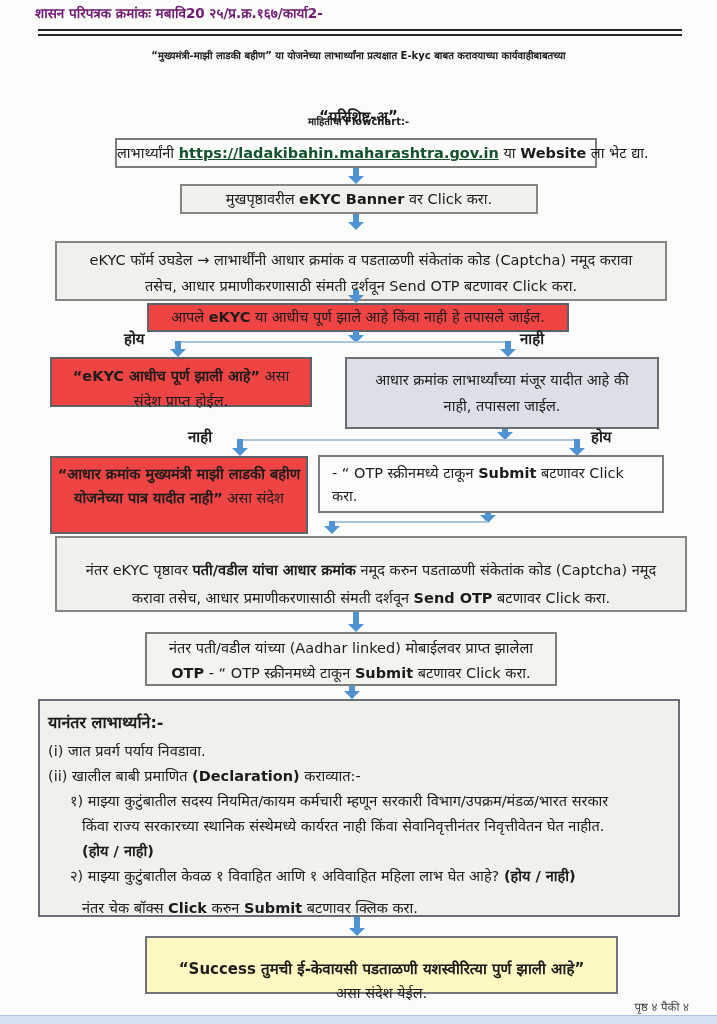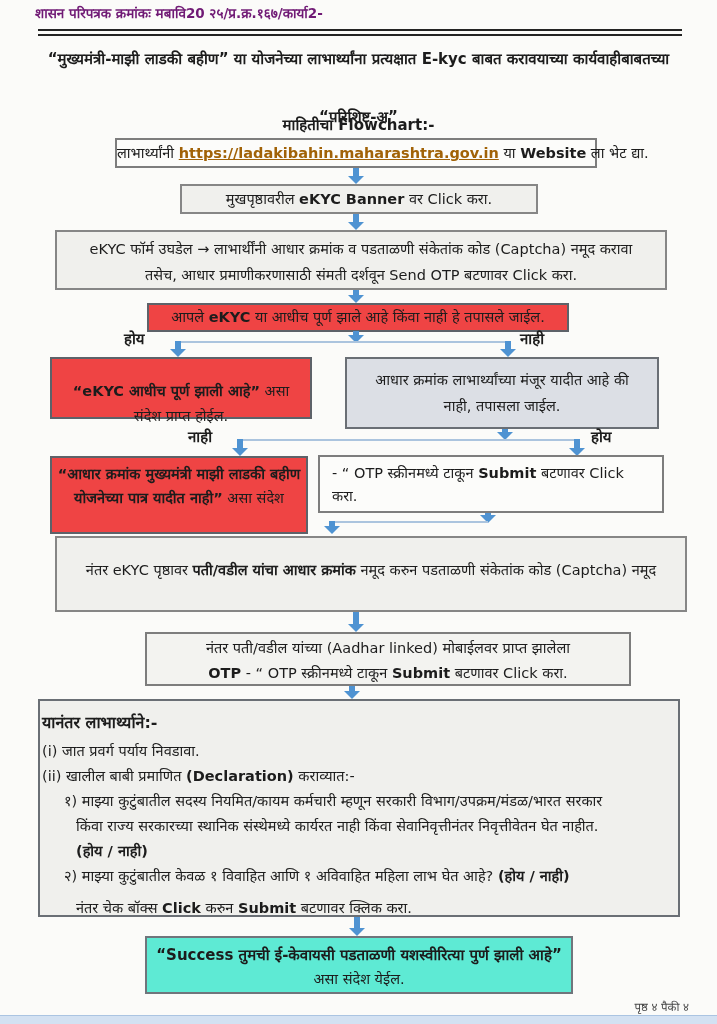--- a/index.html
+++ b/index.html
@@ -6,38 +6,38 @@
   #page {
     position:relative; width:717px; height:1024px; margin:0 auto;
     background:#fbfbf9; overflow:hidden;
     font-family:"DejaVu Sans","Liberation Sans",sans-serif;
     color:#1c1c1c;
   }
   .ref { position:absolute; left:35px; top:4px; font-size:13.5px; font-weight:bold; color:#701a75; }
   .rule { position:absolute; left:38px; top:29px; width:644px; height:3px;
           border-top:2px solid #242424; border-bottom:2px solid #242424; }
   .title { position:absolute; left:0; width:717px; text-align:center; font-weight:bold;
-           font-size:15px; white-space:nowrap; }
+           font-size:10px; white-space:nowrap; }
   .appendix { position:absolute; left:0; width:717px; text-align:center; font-weight:bold; font-size:15px; }
   .box { position:absolute; box-sizing:border-box; border:2px solid #7d7d7d;
          background:#fcfcfa; text-align:center; font-size:14.5px; }
   .gray  { background:#f0f0ed; border-color:#868686; }
   .shade { background:#ef4444; border-color:#5d6269; }
   .shade2{ background:#dcdfe5; border-color:#6a6f75; }
   .line { white-space:nowrap; }
   .lbl { position:absolute; font-weight:bold; font-size:15px; }
   .arr { position:absolute; width:16px; }
   .arr::before { content:""; position:absolute; left:5px; right:5px; top:0; bottom:7px; background:#4f93d2; }
   .arr::after  { content:""; position:absolute; left:0; bottom:0; width:0; height:0;
                  border-left:8px solid transparent; border-right:8px solid transparent;
                  border-top:8px solid #4f93d2; }
   .cline { position:absolute; height:2px; background:#abc4de; }
-  .link { color:#a16207; text-decoration:underline; font-weight:bold; }
+  .link { color:#14532d; text-decoration:underline; font-weight:bold; }
   b { font-weight:bold; }
-  .decl { padding:10px 18px 0 2px; text-align:left; font-size:14.5px; }
+  .decl { padding:10px 18px 0 8px; text-align:left; font-size:14.5px; }
   .decl .h { font-weight:bold; font-size:16px; margin-bottom:8px; }
   .decl .row { line-height:20px; margin-bottom:5px; }
   .ind1 { margin-left:22px; }
   .ind2 { margin-left:34px; }
   .footerpg { position:absolute; right:28px; top:999px; font-size:11.5px; color:#4a4a4a; }
   .bstrip { position:absolute; left:0; top:1015px; width:717px; height:9px;
             background:#d3e1f2; border-top:1px solid #aac4e2; }
 </style>
 </head>
 <body>
@@ -53,38 +53,38 @@
   <div class="box" style="left:115px; top:138px; width:482px; height:30px; line-height:26px;">
     <span class="line"><span>लाभार्थ्यांनी </span><a class="link">https://ladakibahin.maharashtra.gov.in</a><span> या </span><b>Website</b><span> ला भेट द्या.</span></span>
   </div>
   <div class="arr" style="left:348px; top:168px; height:16px;"></div>
 
   <div class="box gray" style="left:180px; top:184px; width:358px; height:30px; line-height:26px;">
     <span class="line"><span>मुखपृष्ठावरील </span><b>eKYC Banner</b><span> वर Click करा.</span></span>
   </div>
   <div class="arr" style="left:348px; top:214px; height:16px;"></div>
 
-  <div class="box gray" style="left:55px; top:230px; width:612px; height:60px; padding-top:4px; line-height:26px;">
+  <div class="box gray" style="left:55px; top:241px; width:612px; height:60px; padding-top:4px; line-height:26px;">
     <div class="line">eKYC फॉर्म उघडेल → लाभार्थींनी आधार क्रमांक व पडताळणी संकेतांक कोड (Captcha) नमूद करावा</div>
     <div class="line">तसेच, आधार प्रमाणीकरणासाठी संमती दर्शवून Send OTP बटणावर Click करा.</div>
   </div>
   <div class="arr" style="left:348px; top:290px; height:13px;"></div>
 
   <div class="box shade" style="left:147px; top:303px; width:422px; height:29px; line-height:25px;">
     <span class="line"><span>आपले </span><b>eKYC</b><span> या आधीच पूर्ण झाले आहे किंवा नाही हे तपासले जाईल.</span></span>
   </div>
 
   <div class="arr" style="left:348px; top:331px; height:12px;"></div>
   <div class="cline" style="left:178px; top:341px; width:330px;"></div>
   <div class="lbl" style="left:124px; top:328px;">होय</div>
   <div class="lbl" style="left:520px; top:328px;">नाही</div>
   <div class="arr" style="left:170px; top:341px; height:16px;"></div>
   <div class="arr" style="left:500px; top:341px; height:16px;"></div>
 
-  <div class="box shade" style="left:50px; top:357px; width:262px; height:62px; padding:20px 10px; line-height:25px;">
+  <div class="box shade" style="left:50px; top:357px; width:262px; height:50px; padding:5px 10px; line-height:25px;">
     <b>“eKYC आधीच पूर्ण झाली आहे”</b><span> असा संदेश प्राप्त होईल.</span>
   </div>
   <div class="box shade2" style="left:345px; top:357px; width:314px; height:72px; padding:8px 16px; line-height:26px;">
     <span>आधार क्रमांक लाभार्थ्यांच्या मंजूर यादीत आहे की नाही, तपासला जाईल.</span>
   </div>
 
   <div class="arr" style="left:497px; top:429px; height:11px;"></div>
   <div class="cline" style="left:240px; top:439px; width:337px;"></div>
   <div class="lbl" style="left:188px; top:426px;">नाही</div>
   <div class="lbl" style="left:591px; top:426px;">होय</div>
@@ -97,44 +97,45 @@
   <div class="box" style="left:318px; top:455px; width:346px; height:58px; padding:5px 12px; line-height:23px; text-align:left;">
     <div><span>- “ OTP स्क्रीनमध्ये टाकून </span><b>Submit</b><span> बटणावर Click करा.</span></div>
   </div>
 
   <div class="arr" style="left:480px; top:513px; height:10px;"></div>
   <div class="cline" style="left:332px; top:521px; width:156px;"></div>
   <div class="arr" style="left:324px; top:521px; height:13px;"></div>
 
   <div class="box gray" style="left:55px; top:536px; width:632px; height:76px; padding-top:18px; line-height:28px;">
     <div class="line"><span>नंतर eKYC पृष्ठावर </span><b>पती/वडील यांचा आधार क्रमांक</b><span> नमूद करुन पडताळणी संकेतांक कोड (Captcha) नमूद</span></div>
+    <div class="line"><span>करावा तसेच, आधार प्रमाणीकरणासाठी संमती दर्शवून </span><b>Send OTP</b><span> बटणावर Click करा.</span></div>
   </div>
   <div class="arr" style="left:348px; top:612px; height:20px;"></div>
 
-  <div class="box" style="left:145px; top:632px; width:486px; height:54px; padding-top:2px; line-height:25px; background:#f3f3f0;">
+  <div class="box" style="left:145px; top:632px; width:412px; height:54px; padding-top:2px; line-height:25px; background:#f3f3f0;">
     <div class="line">नंतर पती/वडील यांच्या (Aadhar linked) मोबाईलवर प्राप्त झालेला</div>
     <div class="line"><b>OTP</b><span> - “ OTP स्क्रीनमध्ये टाकून </span><b>Submit</b><span> बटणावर Click करा.</span></div>
   </div>
   <div class="arr" style="left:344px; top:686px; height:13px;"></div>
 
   <div class="box gray" style="left:38px; top:699px; width:642px; height:218px; border-color:#6a6f75;">
     <div class="decl">
       <div class="h">यानंतर लाभार्थ्याने:-</div>
       <div class="row">(i) जात प्रवर्ग पर्याय निवडावा.</div>
       <div class="row"><span>(ii) खालील बाबी प्रमाणित </span><b>(Declaration)</b><span> कराव्यात:-</span></div>
       <div class="row ind1 line">१) माझ्या कुटुंबातील सदस्य नियमित/कायम कर्मचारी म्हणून सरकारी विभाग/उपक्रम/मंडळ/भारत सरकार</div>
       <div class="row ind2 line">किंवा राज्य सरकारच्या स्थानिक संस्थेमध्ये कार्यरत नाही किंवा सेवानिवृत्तीनंतर निवृत्तीवेतन घेत नाहीत.</div>
       <div class="row ind2" style="font-weight:bold;">(होय / नाही)</div>
       <div class="row ind1 line"><span>२) माझ्या कुटुंबातील केवळ १ विवाहित आणि १ अविवाहित महिला लाभ घेत आहे? </span><b>(होय / नाही)</b></div>
       <div class="row ind2" style="margin-top:12px;"><span>नंतर चेक बॉक्स </span><b>Click</b><span> करुन </span><b>Submit</b><span> बटणावर क्लिक करा.</span></div>
     </div>
   </div>
   <div class="arr" style="left:349px; top:917px; height:19px;"></div>
 
-  <div class="box" style="left:145px; top:936px; width:428px; height:58px; padding-top:5px; line-height:24px; background:#5eead4; border-color:#70757c;">
+  <div class="box" style="left:145px; top:936px; width:473px; height:58px; padding-top:19px; line-height:24px; background:#fef9c3; border-color:#70757c;">
     <div class="line" style="font-weight:bold; font-size:15px;">“Success तुमची ई-केवायसी पडताळणी यशस्वीरित्या पुर्ण झाली आहे”</div>
     <div class="line">असा संदेश येईल.</div>
   </div>
 
   <div class="footerpg">पृष्ठ ४ पैकी ४</div>
   <div class="bstrip"></div>
 
 </div>
 
 </body></html>

